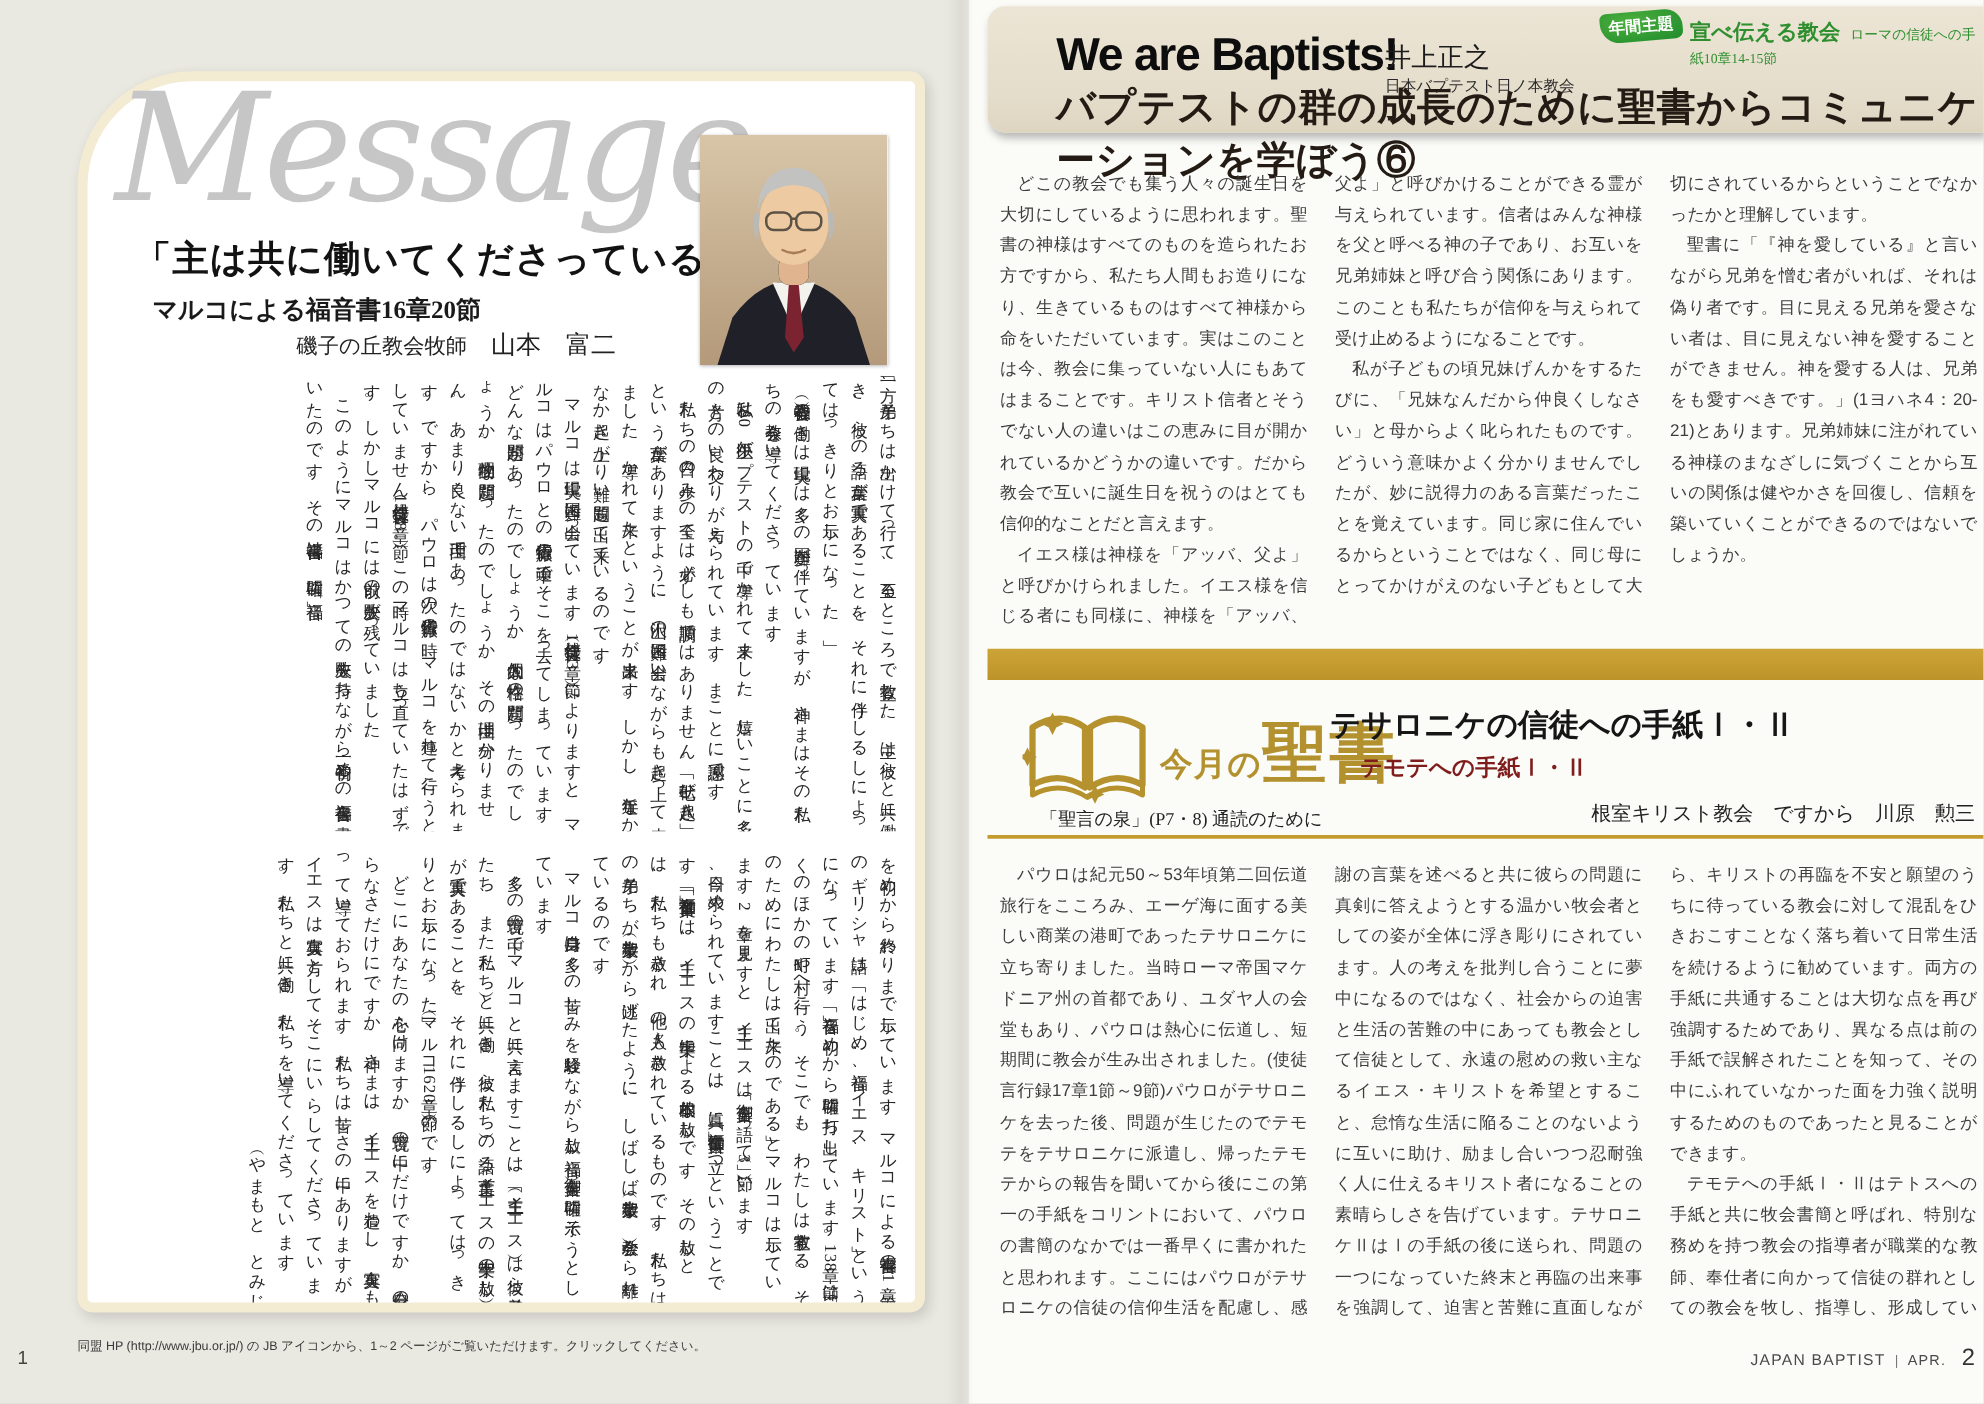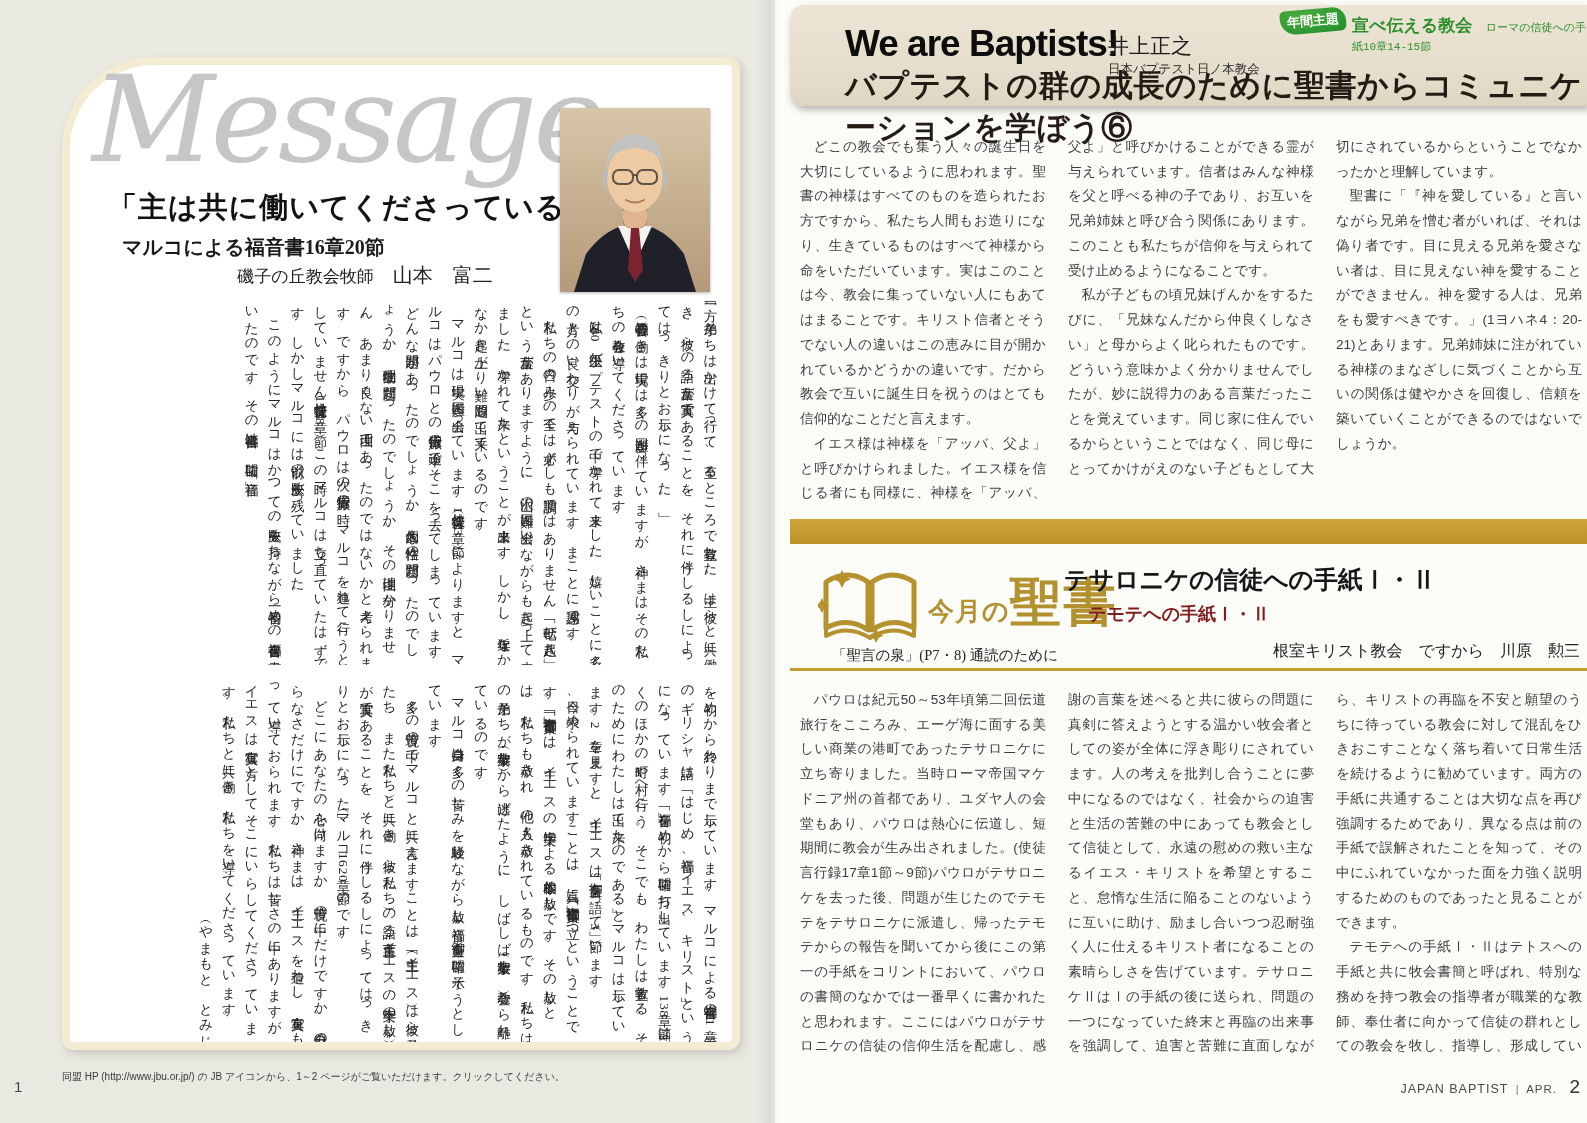--- a/index.html
+++ b/index.html
@@ -37,21 +37,21 @@
   .head-band{position:absolute;left:790px;top:5px;width:797px;height:101px;
         background:linear-gradient(180deg,#ece5d5 0%,#e5ddcb 70%,#ded5c1 100%);
         border-radius:14px 0 0 14px;box-shadow:2px 4px 7px rgba(0,0,0,.28);}
   .wab{position:absolute;left:55px;top:18px;font-family:"Liberation Sans",sans-serif;font-weight:900;
         font-size:37px;color:#0d0d0d;letter-spacing:-1px;}
   .head-author{position:absolute;left:318px;top:27px;font-family:"Liberation Serif",serif;font-size:21px;color:#1c1c1c;}
   .head-church{position:absolute;left:318px;top:56px;font-family:"Liberation Serif",serif;font-size:12.5px;color:#2a2a2a;}
   .theme-badge{position:absolute;left:490px;top:4px;width:66px;height:24px;line-height:24px;text-align:center;
         background:radial-gradient(ellipse at 35% 30%,#4cae3e,#1f8c2c);color:#fff;font-size:13px;font-weight:bold;
         border-radius:5px 14px 6px 16px;transform:rotate(-5deg);font-family:"Liberation Serif",serif;}
-  .theme-text{position:absolute;left:562px;top:9px;font-family:Liberation Mono, monospace;color:#2f8f2f;}
+  .theme-text{position:absolute;left:562px;top:9px;font-family:Liberation Serif, serif;color:#2f8f2f;}
   .theme-text .tt-main{font-size:17px;font-weight:bold;}
   .theme-text .tt-ref{font-size:11px;margin-left:4px;}
   .head-title{position:absolute;left:55px;top:60px;font-family:"Liberation Serif",serif;font-weight:bold;
         font-size:31px;color:#241b14;letter-spacing:.5px;}
   
   .cols{position:absolute;left:800px;width:782px;column-count:3;column-gap:22px;column-fill:auto;
         font-family:"Liberation Sans",sans-serif;font-size:13.6px;line-height:1.82;color:#3d3d3d;
         text-align:justify;overflow:hidden;}
   .art1{top:135px;height:376px;}
   .art2{top:688px;height:378px;}

